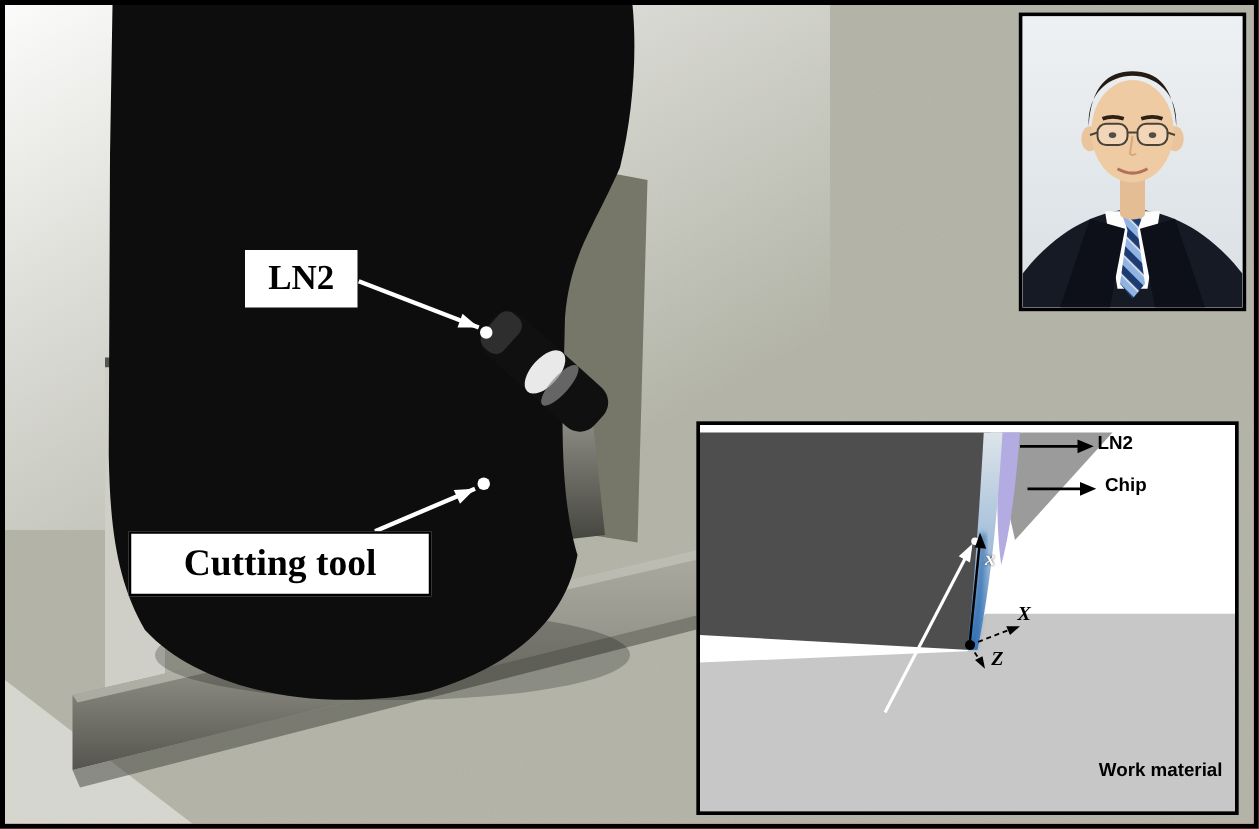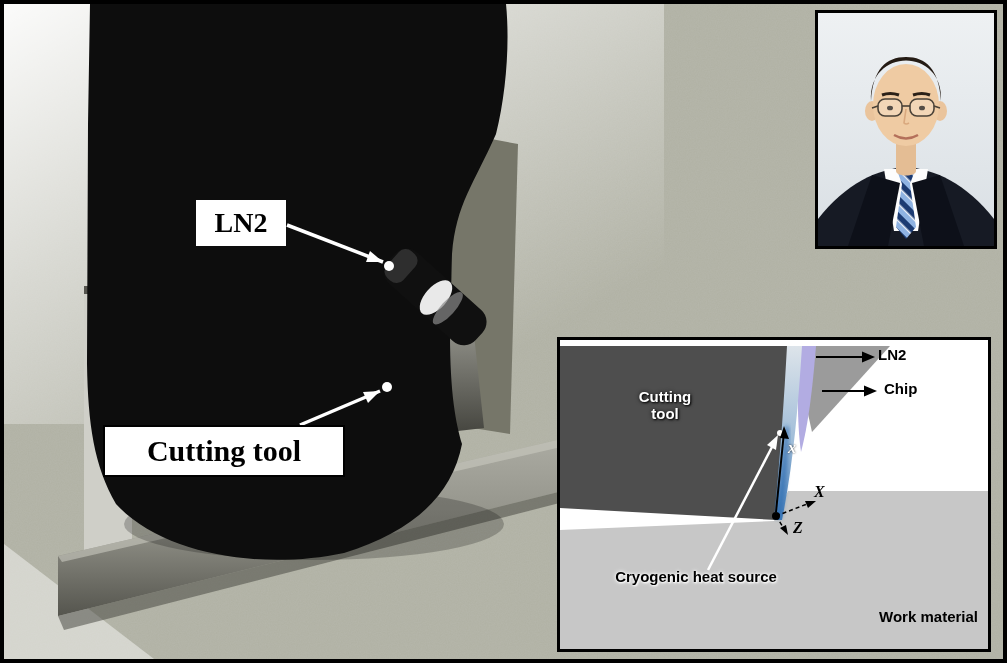--- a/index.html
+++ b/index.html
@@ -173,26 +173,21 @@
 
       <line x1="256" y1="17" x2="303" y2="17" stroke="#000" stroke-width="2.2"></line>
       <polygon points="315,17 302,11.5 302,22.5" fill="#000"></polygon>
       <line x1="262" y1="51" x2="305" y2="51" stroke="#000" stroke-width="2.2"></line>
       <polygon points="317,51 304,45.5 304,56.5" fill="#000"></polygon>
 
       <line x1="148" y1="230" x2="212" y2="107" stroke="#ffffff" stroke-width="2.5"></line>
       <polygon points="218,95 216,110 207,105" fill="#ffffff"></polygon>
     </svg>
 
-    <div class="inset-label lbl-cutting">
-      <span>Cutting</span>
-      <span>tool</span>
-    </div>
     <div class="inset-label lbl-ln2">LN2</div>
     <div class="inset-label lbl-chip">Chip</div>
-    <div class="inset-label lbl-cryo">Cryogenic heat source</div>
     <div class="inset-label lbl-work">Work material</div>
     <div class="inset-label axis lbl-x">x</div>
     <div class="inset-label axis lbl-X">X</div>
     <div class="inset-label axis lbl-Z">Z</div>
   </div>
 
 </div>
 
 </body></html>

